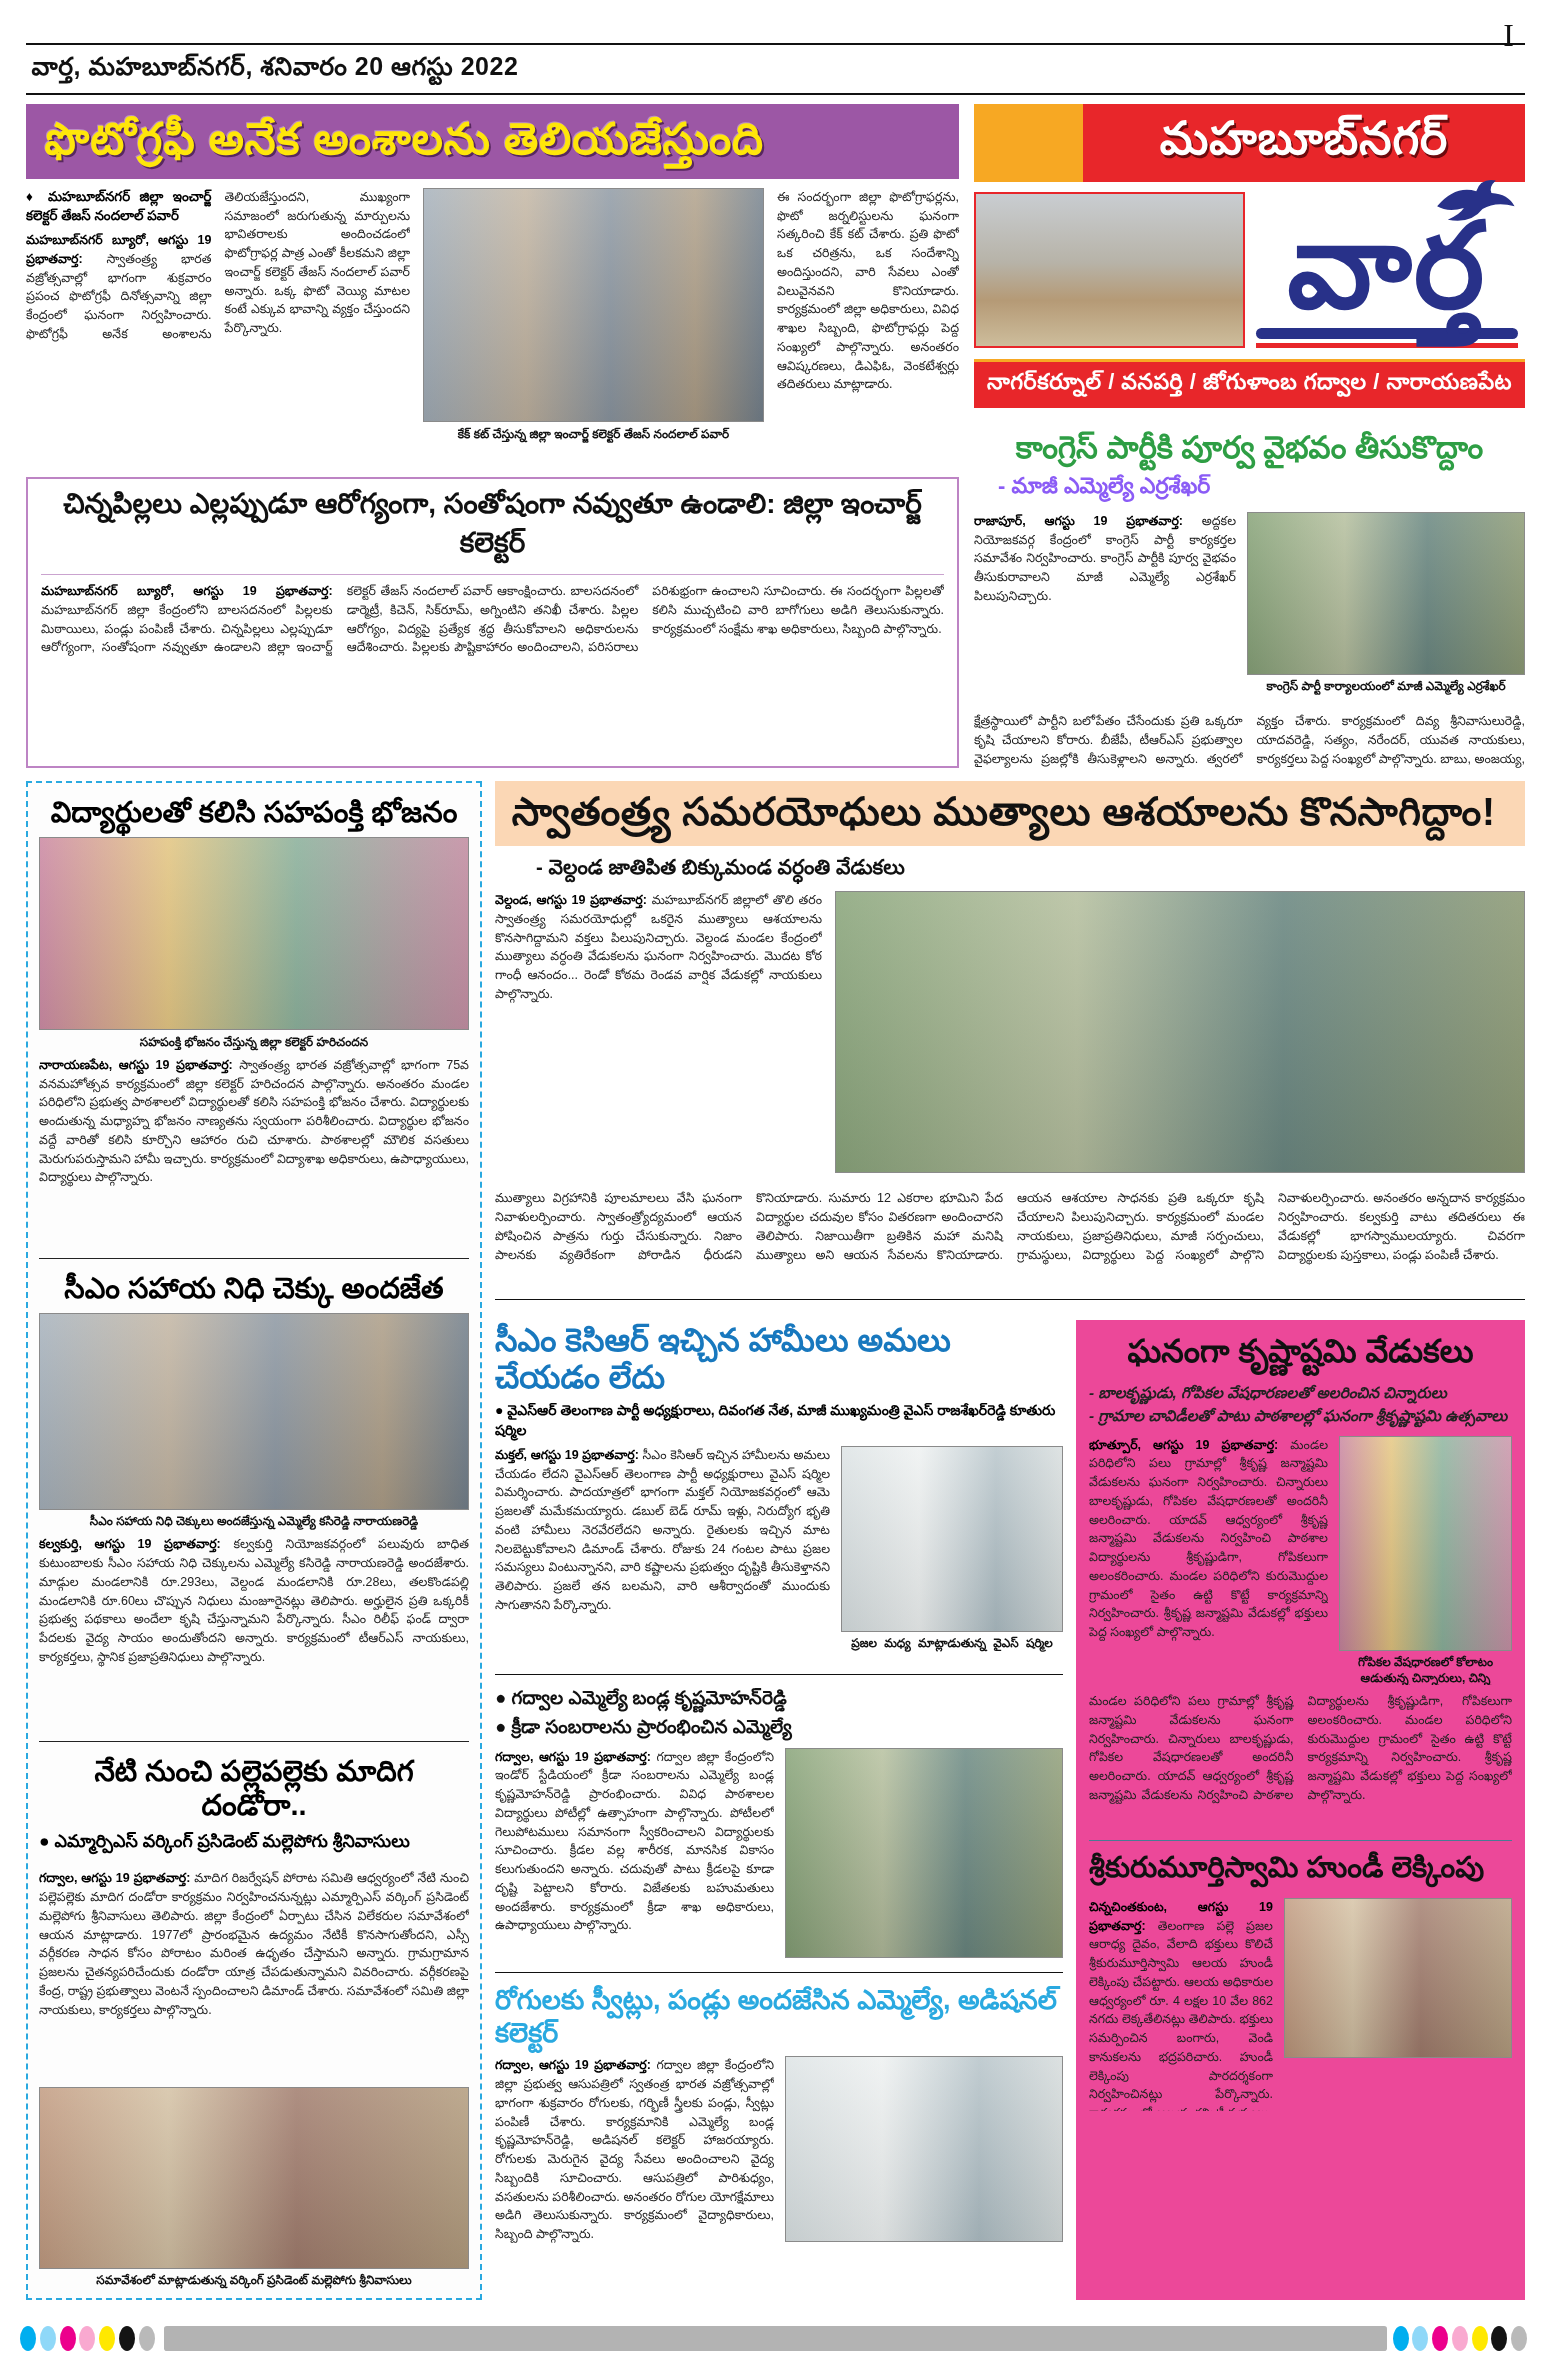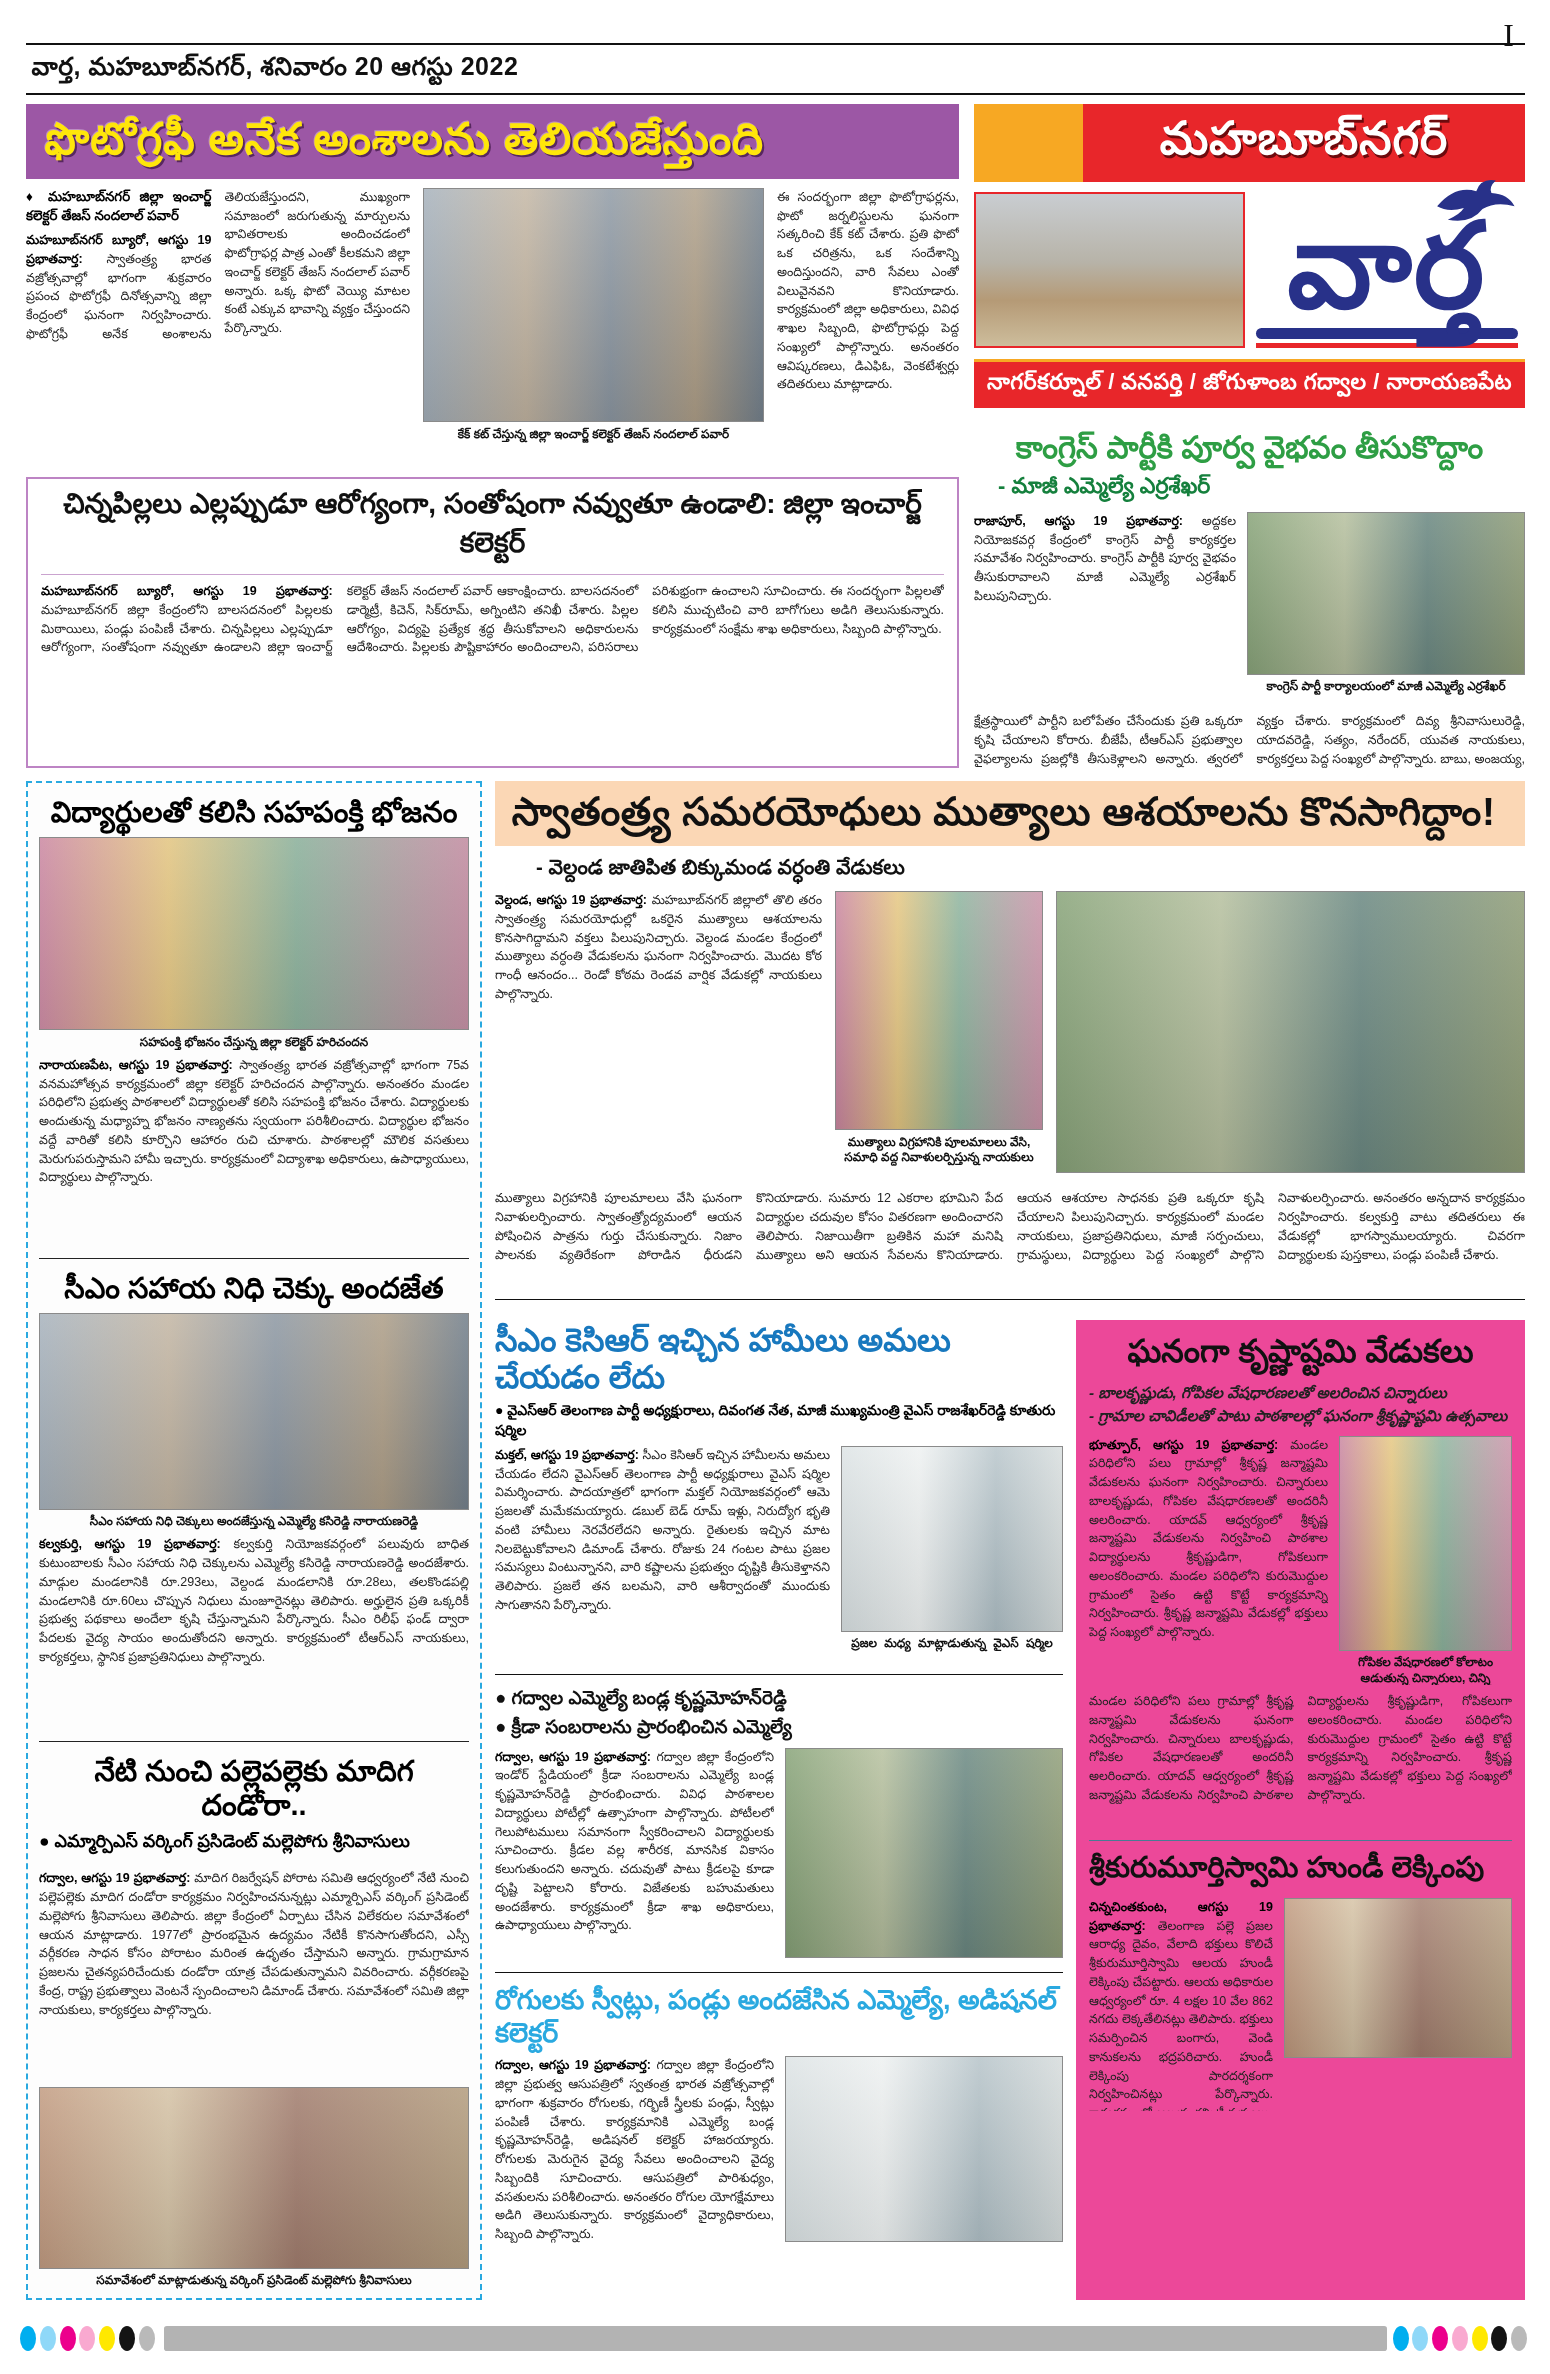--- a/index.html
+++ b/index.html
@@ -74,21 +74,21 @@
   .logo-wrap { flex:1; position:relative; text-align:center; padding-right:7.4px; }
   .logo-text { display:inline-block; color:#283189; font-size:119px; line-height:1; font-weight:bold; letter-spacing:1.9px; }
   .logo-underline { height:11px; background:#283189; border-radius:7.4px; margin-top:3.7px; }
   .logo-redline { height:4.6px; background:#e8262a; margin-top:3.7px; }
   .dove { position:absolute; top:-32px; right:5.6px; width:89px; height:54px; }
   .districts { margin-top:5.6px; background:#e8262a; border-top:3.7px solid #f7a823; color:#fff; font-weight:bold; font-size:22px; text-align:center; padding:7.4px 1.9px; letter-spacing:0.5px; }
 
   
   .congress { margin-top:19px; flex:1; overflow:hidden; display:flex; flex-direction:column; }
   .congress h2 { margin:3.7px 0 1.9px; text-align:center; color:#2e9e44; font-size:31px; line-height:1.15; }
-  .congress .subhead { font-weight:bold; font-size:22px; margin:5.6px 0 7.4px; padding-left:24px; color:#15803d; }
+  .congress .subhead { font-weight:bold; font-size:22px; margin:5.6px 0 7.4px; padding-left:24px; color:#8b5cf6; }
   .congress-row { display:flex; gap:11px; height:193px; overflow:hidden; }
   .congress-row .body-text { flex:1; }
   .congress-fig { width:278px; flex:none; }
   .congress-body2 { column-count:2; column-gap:14px; margin-top:7.4px; flex:1; overflow:hidden; }
 
   
   .ld-article h2 { margin:3.7px 0 7.4px; text-align:center; font-size:29px; color:#000; line-height:1.15; }
   .ld-article .bullet-line { font-weight:bold; font-size:17.6px; margin:1.9px 0 7.4px; color:#000; }
   .ld-body { margin-top:5.6px; }
   .ld-article { display:flex; flex-direction:column; overflow:hidden; }
@@ -285,24 +285,20 @@
       <div>
         <div class="peach-banner">
           <h2>స్వాతంత్ర్య సమరయోధులు ముత్యాలు ఆశయాలను కొనసాగిద్దాం!</h2>
         </div>
         <div class="freedom-sub">- వెల్దండ జాతిపిత బిక్కుమండ వర్ధంతి వేడుకలు</div>
         <div class="freedom-row">
           <div class="fr-text body-text">
             <span class="dateline">వెల్దండ, ఆగస్టు 19 ప్రభాతవార్త:</span>
             <span>మహబూబ్‌నగర్ జిల్లాలో తొలి తరం స్వాతంత్ర్య సమరయోధుల్లో ఒకరైన ముత్యాలు ఆశయాలను కొనసాగిద్దామని వక్తలు పిలుపునిచ్చారు. వెల్దండ మండల కేంద్రంలో ముత్యాలు వర్ధంతి వేడుకలను ఘనంగా నిర్వహించారు. మొదట కోఠ గాంధీ ఆనందం... రెండో కోఠమ రెండవ వార్షిక వేడుకల్లో నాయకులు పాల్గొన్నారు.</span>
           </div>
-          <figure class="fr-fig1">
-            <div class="photo festive" style="height:239px;"></div>
-            <figcaption>ముత్యాలు విగ్రహానికి పూలమాలలు వేసి, సమాధి వద్ద నివాళులర్పిస్తున్న నాయకులు</figcaption>
-          </figure>
           <figure class="fr-fig2">
             <div class="photo green" style="height:282px;"></div>
           </figure>
         </div>
         <div class="freedom-bottom body-text">
           <span>ముత్యాలు విగ్రహానికి పూలమాలలు వేసి ఘనంగా నివాళులర్పించారు. స్వాతంత్ర్యోద్యమంలో ఆయన పోషించిన పాత్రను గుర్తు చేసుకున్నారు. నిజాం పాలనకు వ్యతిరేకంగా పోరాడిన ధీరుడని కొనియాడారు. సుమారు 12 ఎకరాల భూమిని పేద విద్యార్థుల చదువుల కోసం వితరణగా అందించారని తెలిపారు. నిజాయితీగా బ్రతికిన మహా మనిషి ముత్యాలు అని ఆయన సేవలను కొనియాడారు. ఆయన ఆశయాల సాధనకు ప్రతి ఒక్కరూ కృషి చేయాలని పిలుపునిచ్చారు. కార్యక్రమంలో మండల నాయకులు, ప్రజాప్రతినిధులు, మాజీ సర్పంచులు, గ్రామస్థులు, విద్యార్థులు పెద్ద సంఖ్యలో పాల్గొని నివాళులర్పించారు. అనంతరం అన్నదాన కార్యక్రమం నిర్వహించారు. కల్వకుర్తి వాటు తదితరులు ఈ వేడుకల్లో భాగస్వాములయ్యారు. చివరగా విద్యార్థులకు పుస్తకాలు, పండ్లు పంపిణీ చేశారు.</span>
         </div>
       </div>
 
       <div class="rule"></div>

